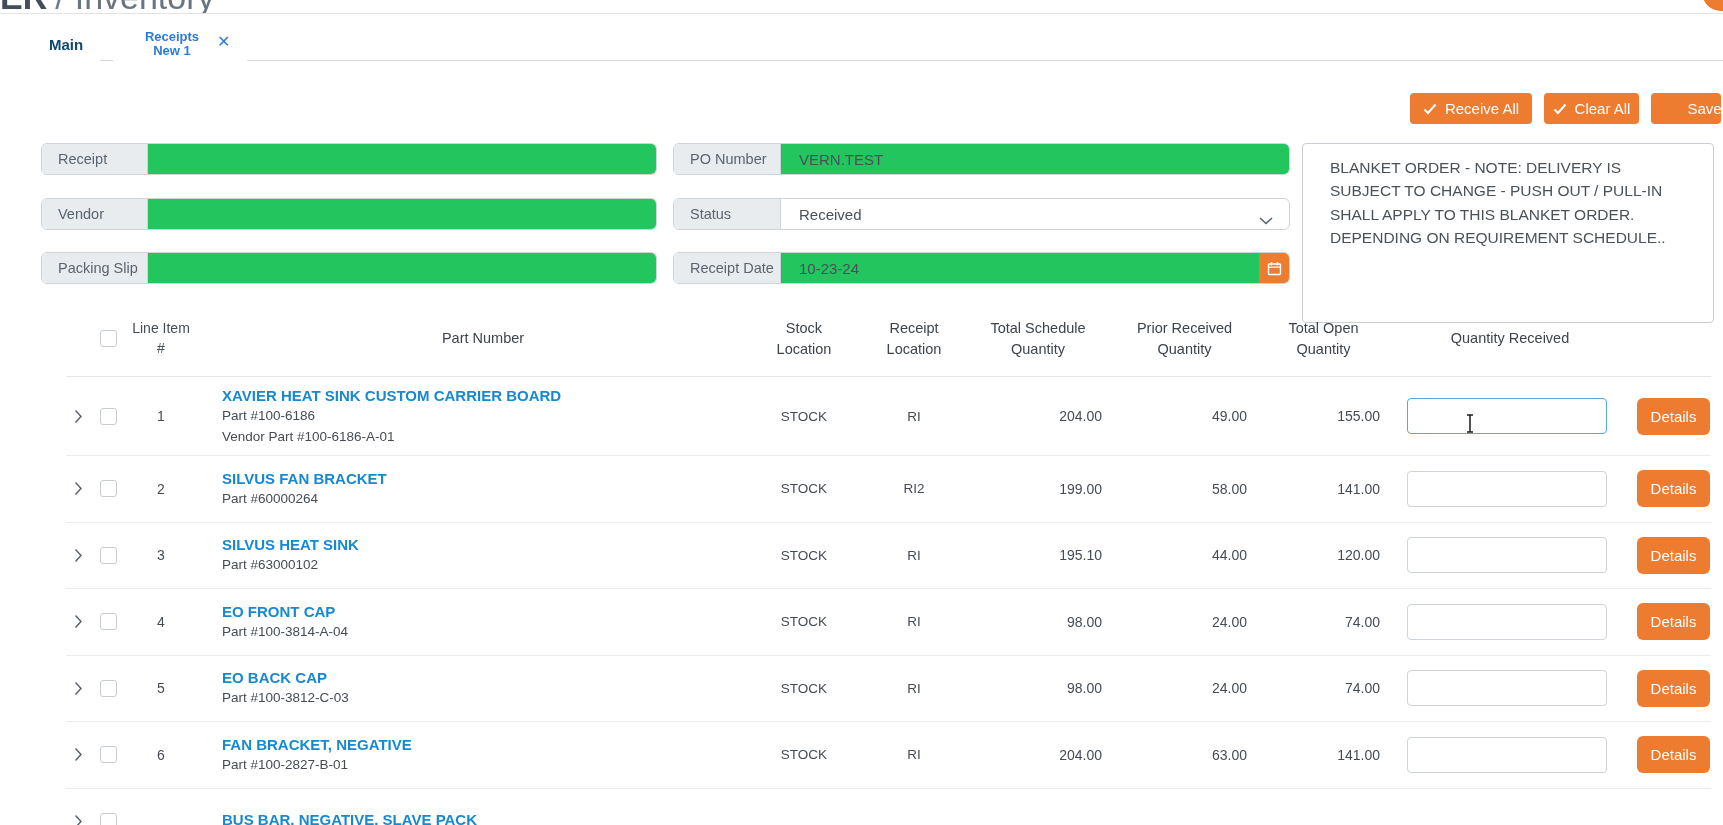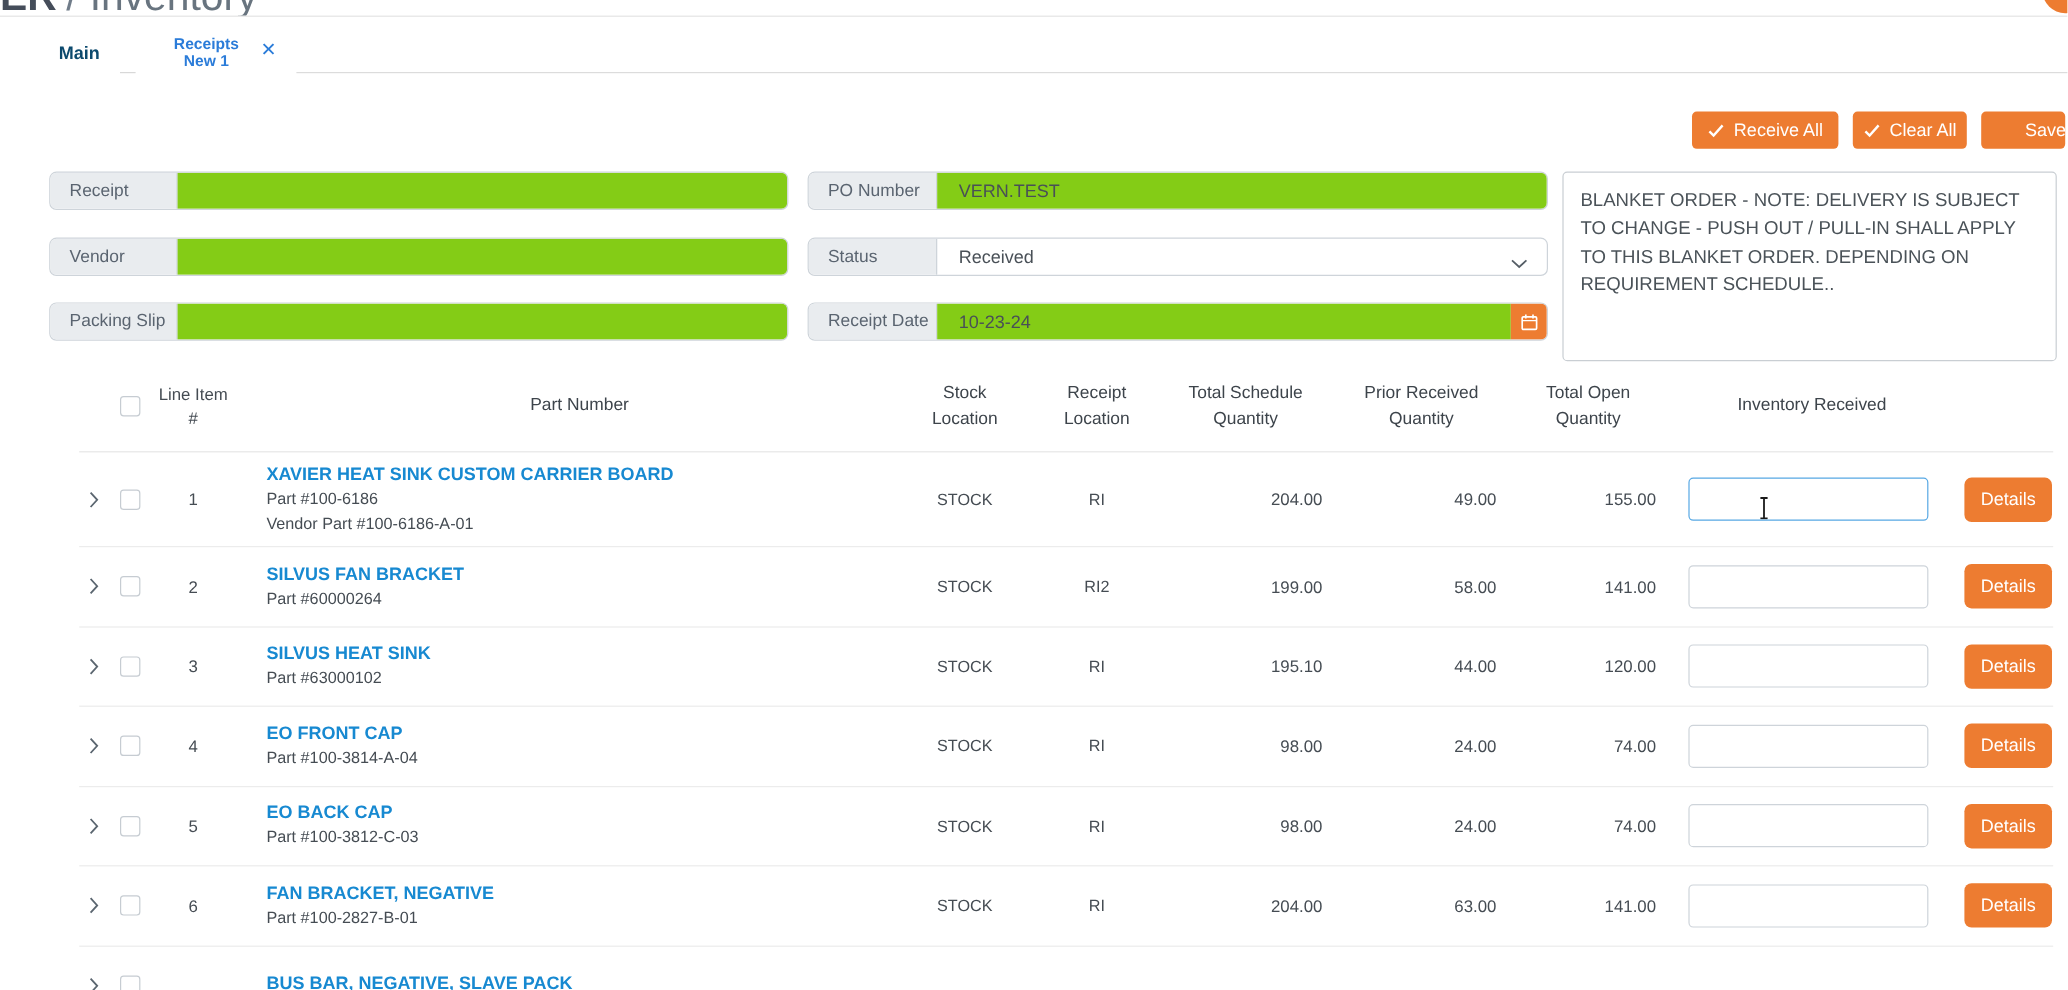--- a/index.html
+++ b/index.html
@@ -34,30 +34,30 @@
   .btn-clear   { left: 1544px; width: 95px; }
   .btn-save    { left: 1651px; width: 70px; gap: 37px; }
 
   
   .field { position: absolute; height: 32px; display: flex; border: 1px solid #ced4da;
            border-radius: 6px; background: #fff; overflow: hidden; }
   .field-label { flex: none; background: #e9ecef; border-right: 1px solid #ced4da; display: flex;
                  align-items: center; padding-left: 16px; font-size: 14.5px; color: #5a6470; }
   .field.lcol .field-label { width: 106px; }
   .field.rcol .field-label { width: 107px; }
-  .field-input { flex: 1; min-width: 0; border: none; outline: none; background: #84cc16;
+  .field-input { flex: 1; min-width: 0; border: none; outline: none; background: #22c55e;
                  font-size: 15px; color: #495057; padding-left: 18px; font-family: inherit; }
   .field-value { flex: 1; display: flex; align-items: center; padding-left: 18px;
                  font-size: 15px; color: #495057; position: relative; }
   .dd-chevron { position: absolute; right: 16px; top: 12px; }
   .cal-btn { flex: none; width: 30px; background: #ED7C31; border: none; display: flex;
              align-items: center; justify-content: center; cursor: default; }
 
-  .note-box { position: absolute; left: 1302px; top: 143px; width: 412px; height: 158px;
-              border: 1px solid #c9ced3; border-radius: 4px; padding: 12px 14px;
+  .note-box { position: absolute; left: 1302px; top: 143px; width: 412px; height: 180px;
+              border: 1px solid #c9ced3; border-radius: 4px; padding: 12px 27px;
               font-size: 15.5px; line-height: 1.5; color: #4a5258; background: #fff; }
 
   
   .table { position: absolute; left: 66px; top: 319px; width: 1645px; }
   .thead { display: flex; align-items: center; height: 58px; padding-bottom: 18px;
            border-bottom: 1px solid #e6e6e6; }
   .hcell { font-size: 14.5px; color: #3d444b; font-weight: 500; text-align: center; line-height: 1.4; }
   .trow { display: flex; align-items: center; height: 66.5px; border-bottom: 1px solid #ececec; }
   .trow.row-tall { height: 79px; }
 
@@ -203,21 +203,21 @@
     </div>
     <div class="hcell col-prior" style="text-align:center">
       <div>Prior Received</div>
         <div>Quantity</div>
     </div>
     <div class="hcell col-open" style="text-align:center">
       <div>Total Open</div>
         <div>Quantity</div>
     </div>
     <div class="hcell col-qty">
-      <div>Inventory Received</div>
+      <div>Quantity Received</div>
     </div>
     <div class="col-det"></div>
   </div>
   <div>
   <div class="trow row-tall">
     <div class="col-exp">
       <span class="expander">
         <svg width="9" height="15" viewBox="0 0 9 15">
               <polyline points="1.5,1.5 7,7.5 1.5,13.5" fill="none" stroke="#5b6670" stroke-width="1.5"></polyline>
             </svg>

